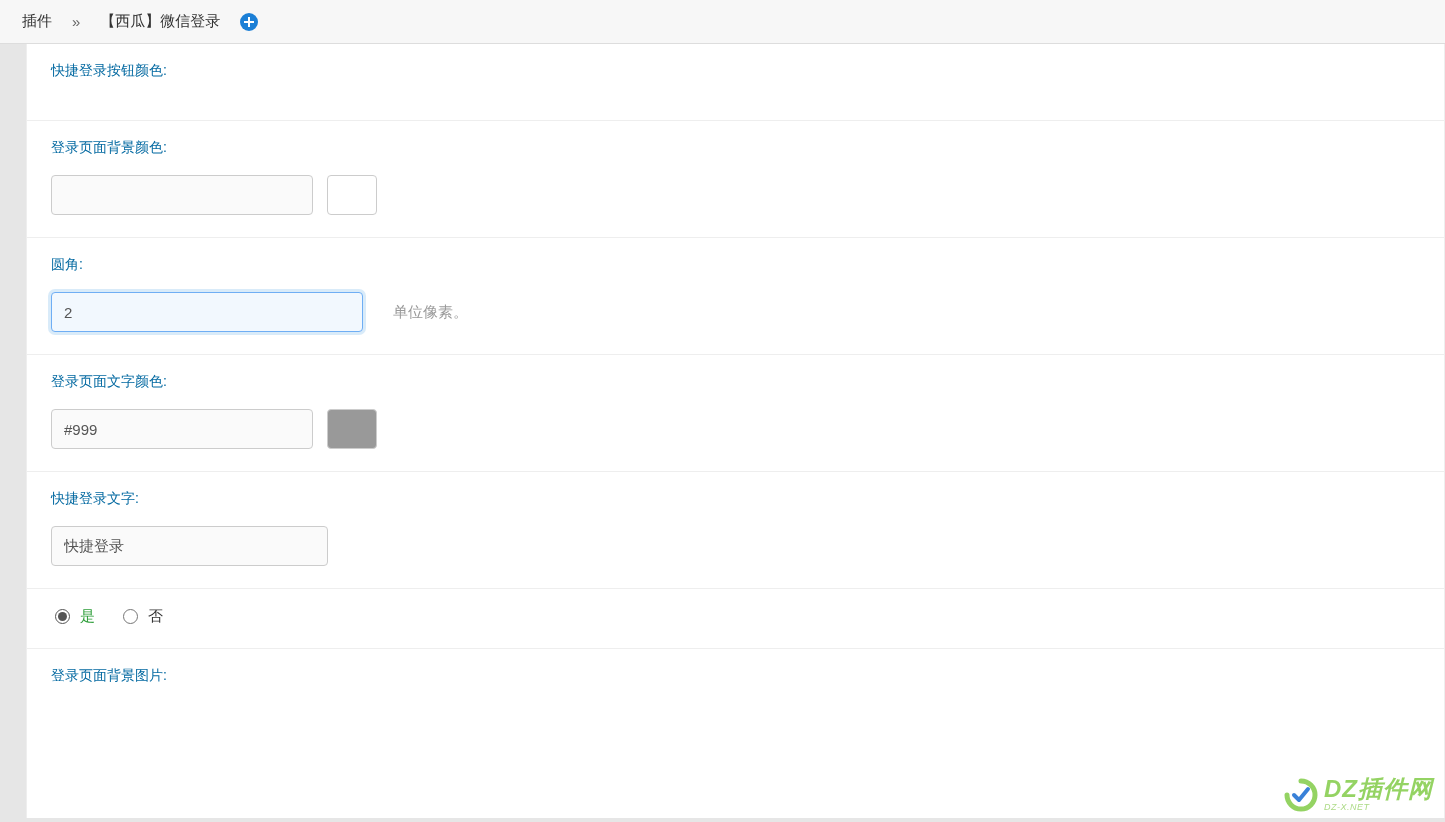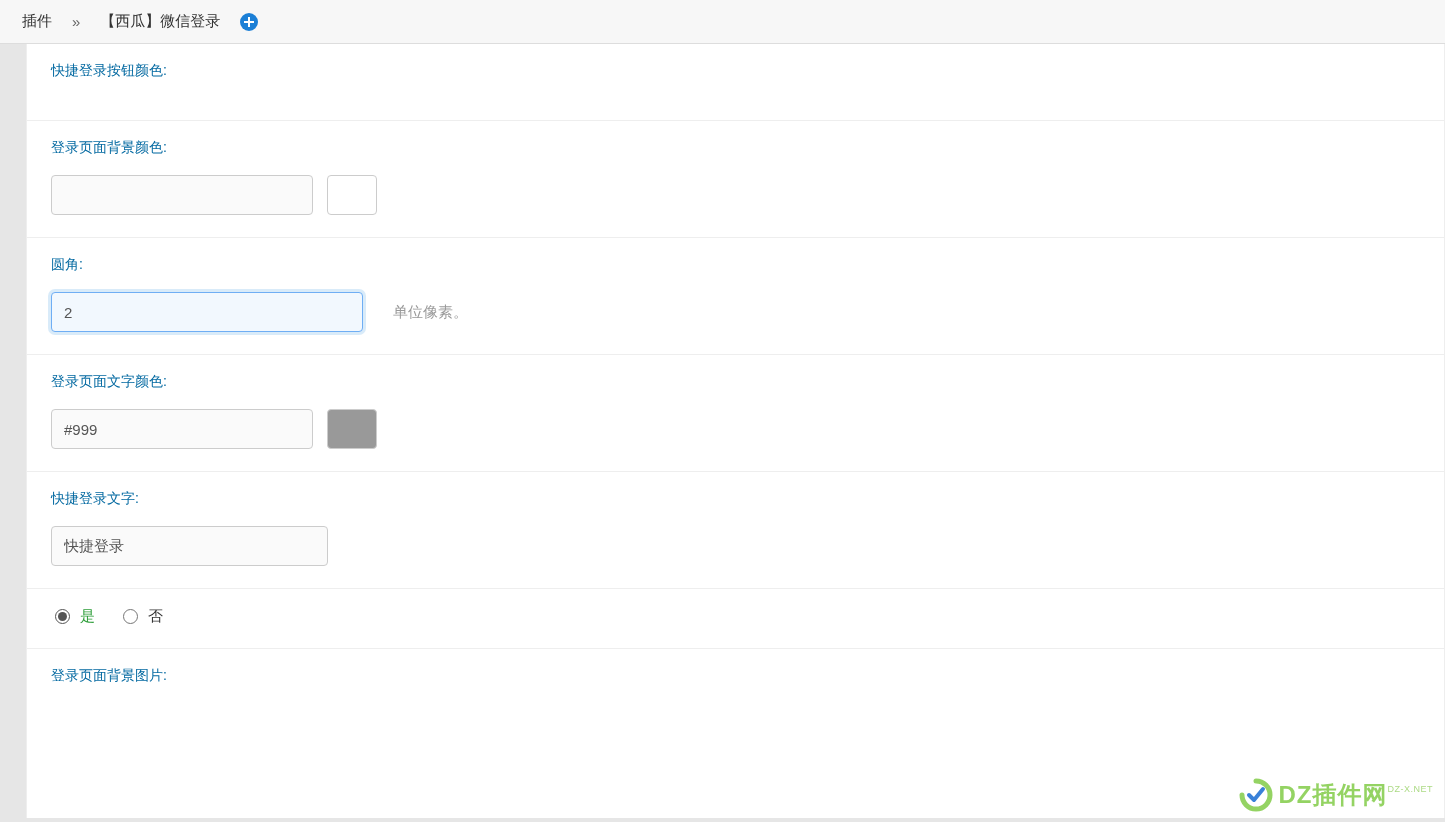--- a/index.html
+++ b/index.html
@@ -115,22 +115,23 @@
     bottom: 10px;
     display: flex;
     align-items: center;
     gap: 6px;
     font-family: Arial, sans-serif;
     opacity: 0.95;
     pointer-events: none;
   }
   .watermark .wm-text {
     display: flex;
-    flex-direction: row;
+    flex-direction: column;
     line-height: 1;
+    font-style: italic;
   }
   .watermark .wm-main {
     font-size: 24px;
     font-weight: 700;
     color: #8fd15b;
     letter-spacing: 1px;
   }
   .watermark .wm-sub {
     font-size: 9px;
     color: #a7d87e;

